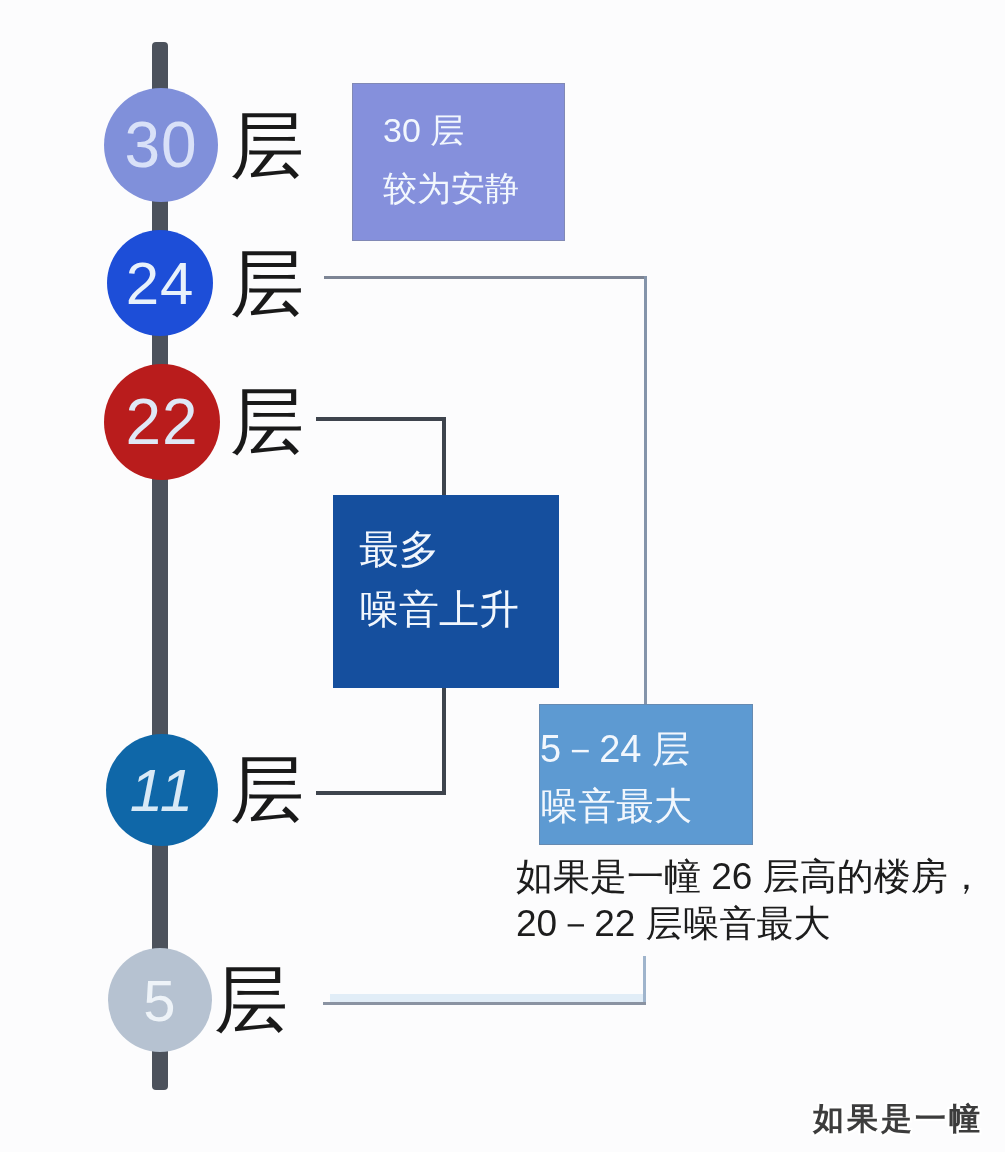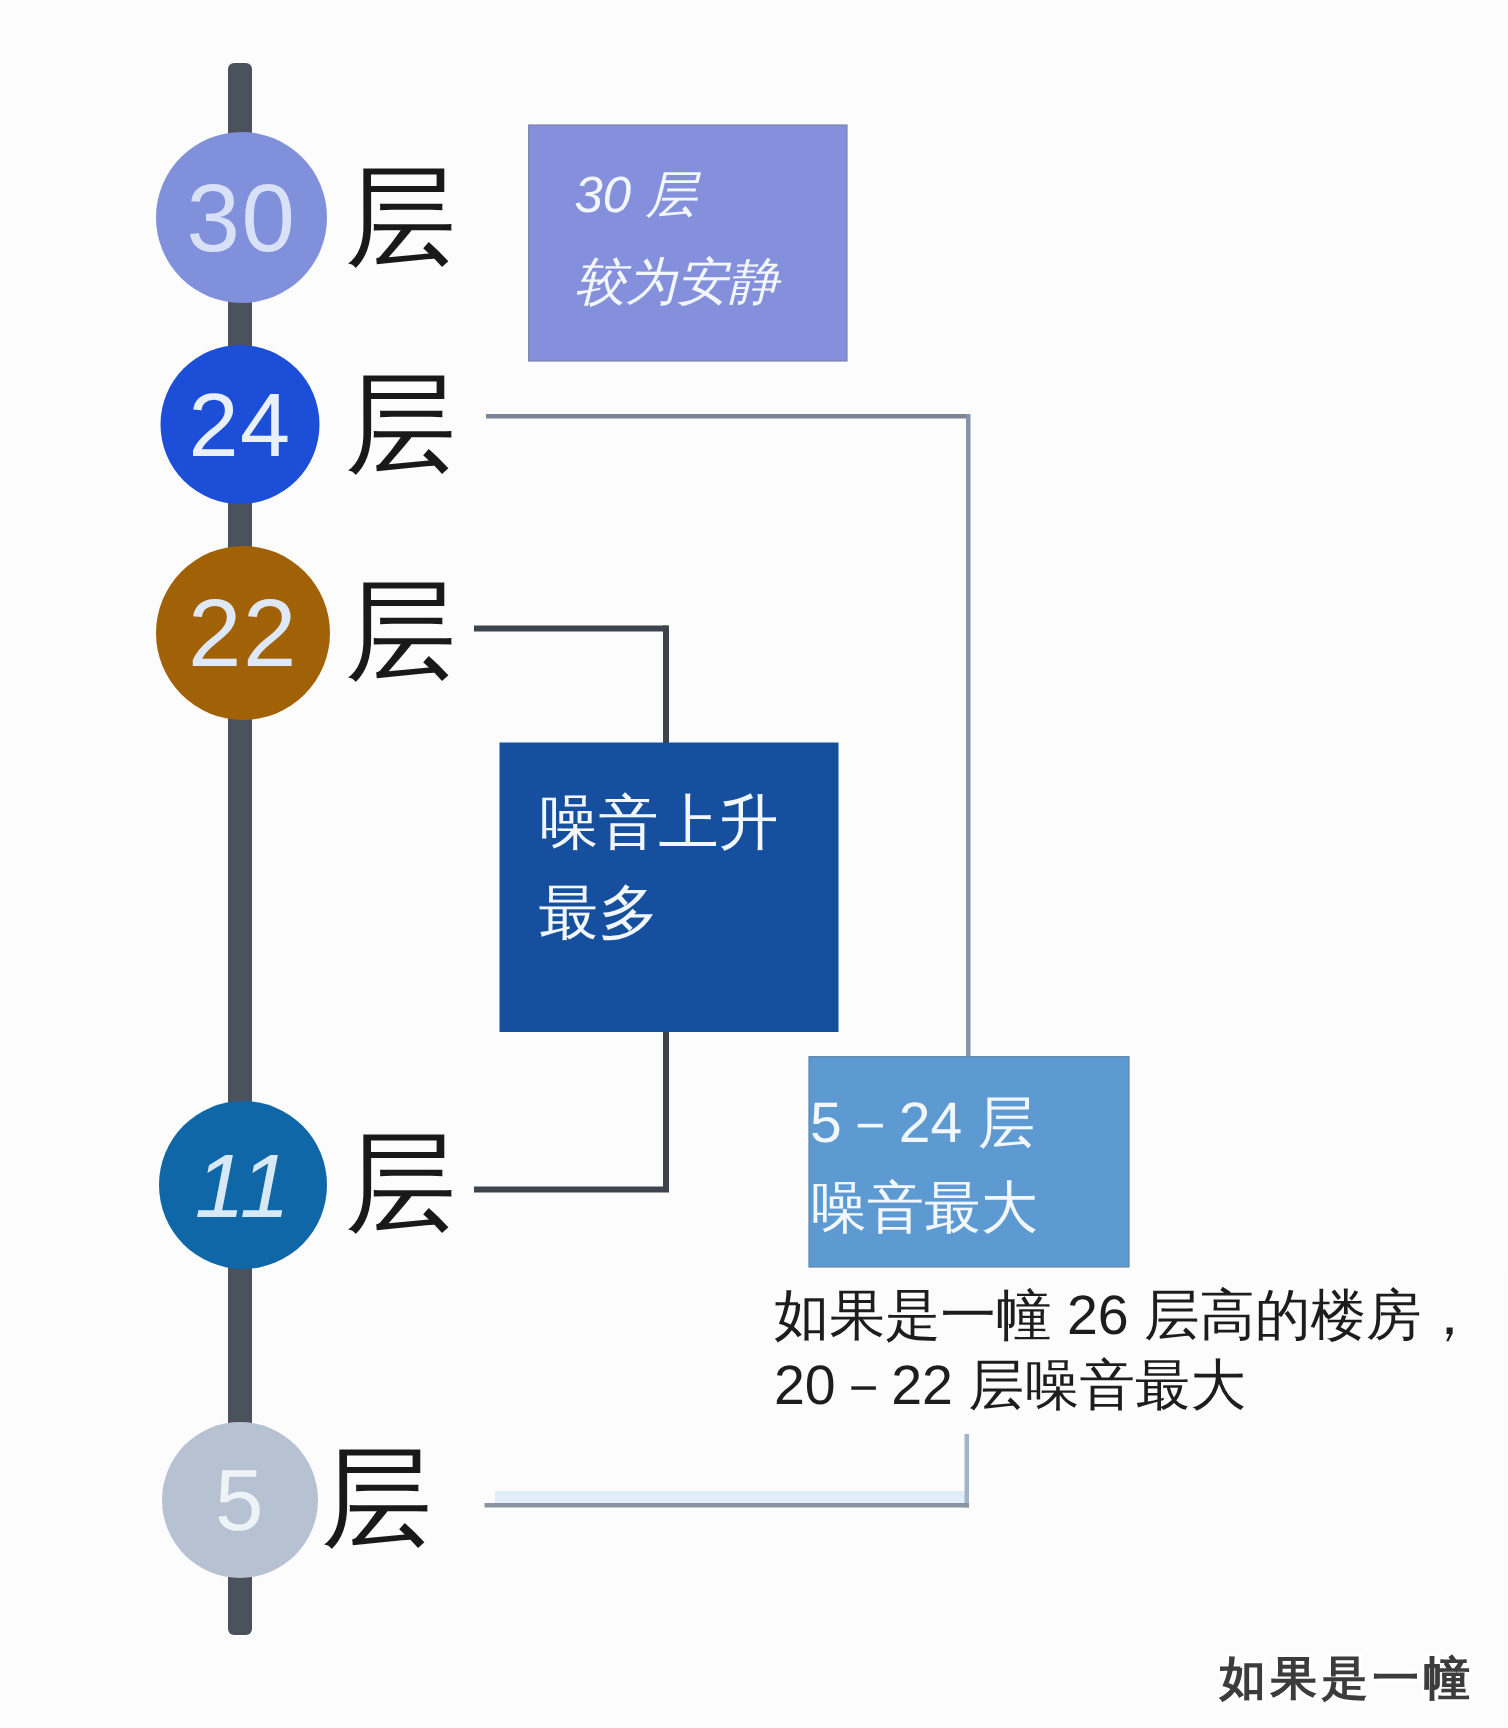--- a/index.html
+++ b/index.html
@@ -51,21 +51,21 @@
   .ln-5v{left:643px;top:956px;width:3px;height:49px;background:#9fb4cc;}
   .ln-5glow{left:330px;top:994px;width:316px;height:9px;background:rgba(206,226,243,0.6);}
   .ln-5h{left:323px;top:1002px;width:323px;height:3px;background:#8a93a2;}
 
   
   .callout{position:absolute;color:#f2f7fd;box-sizing:border-box;}
   .callout .cl-line{white-space:nowrap;}
   .box-quiet{
     left:352px;top:83px;width:213px;height:158px;
     background:#8590dc;border:1px solid rgba(125,132,150,0.55);
-    padding:18px 0 0 30px;font-size:34px;line-height:1.7;font-style:italic;
+    padding:18px 0 0 30px;font-size:34px;line-height:1.7;
   }
   .box-rise{
     left:333px;top:495px;width:226px;height:193px;
     background:#154f9e;
     padding:24px 0 0 26px;font-size:40px;line-height:1.5;
   }
   .box-loud{
     left:539px;top:704px;width:214px;height:141px;
     background:#5d9ad2;border:1px solid rgba(110,125,150,0.55);
     padding:16px 0 0 0;font-size:38px;line-height:1.5;text-align:left;
@@ -102,37 +102,37 @@
   <div class="line ln-5glow"></div>
   <div class="line ln-5v"></div>
   <div class="line ln-5h"></div>
 
   <div class="circle c30" style="background: rgb(128, 144, 218);">30</div>
   <div class="suffix s30">层</div>
 
   <div class="circle c24" style="background: #1d4ed8;">24</div>
   <div class="suffix s24">层</div>
 
-  <div class="circle c22" style="background: #a16207;">22</div>
+  <div class="circle c22" style="background: #b91c1c;">22</div>
   <div class="suffix s22">层</div>
 
   <div class="circle c11" style="background: rgb(15, 103, 168); font-style: italic;">11</div>
   <div class="suffix s11">层</div>
 
   <div class="circle c5" style="background: rgb(182, 194, 209);">5</div>
   <div class="suffix s5">层</div>
 
   <div class="callout box-quiet" style="background: rgb(133, 144, 220);">
     <div class="cl-line">30 层</div>
     <div class="cl-line">较为安静</div>
   </div>
 
   <div class="callout box-rise" style="background: rgb(21, 79, 158);">
+    <div class="cl-line">最多</div>
     <div class="cl-line">噪音上升</div>
-    <div class="cl-line">最多</div>
   </div>
 
   <div class="callout box-loud" style="background: rgb(93, 154, 210);">
     <div class="cl-line">5－24 层</div>
     <div class="cl-line">噪音最大</div>
   </div>
 
   <div class="caption">
     <div>如果是一幢 26 层高的楼房，</div>
     <div>20－22 层噪音最大</div>

